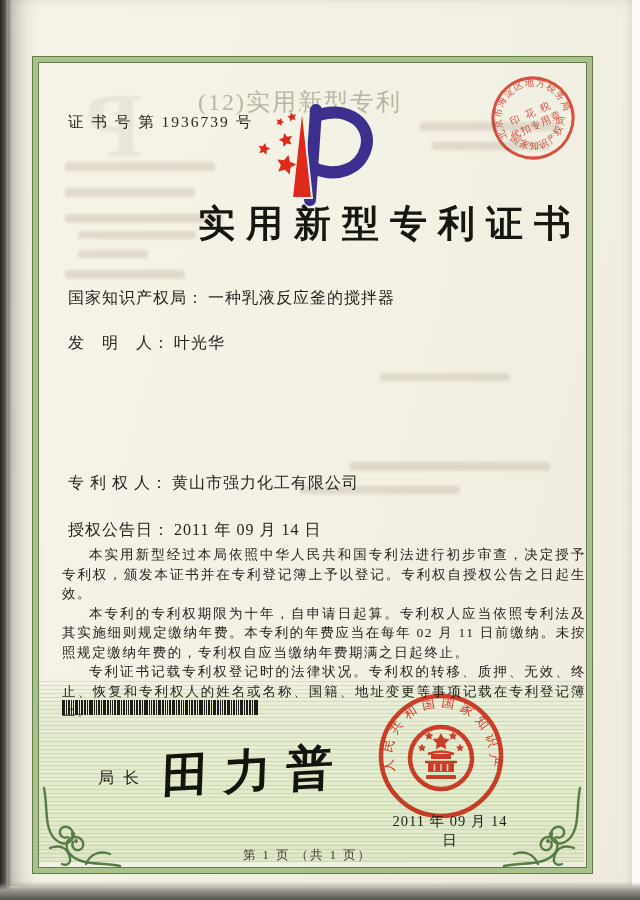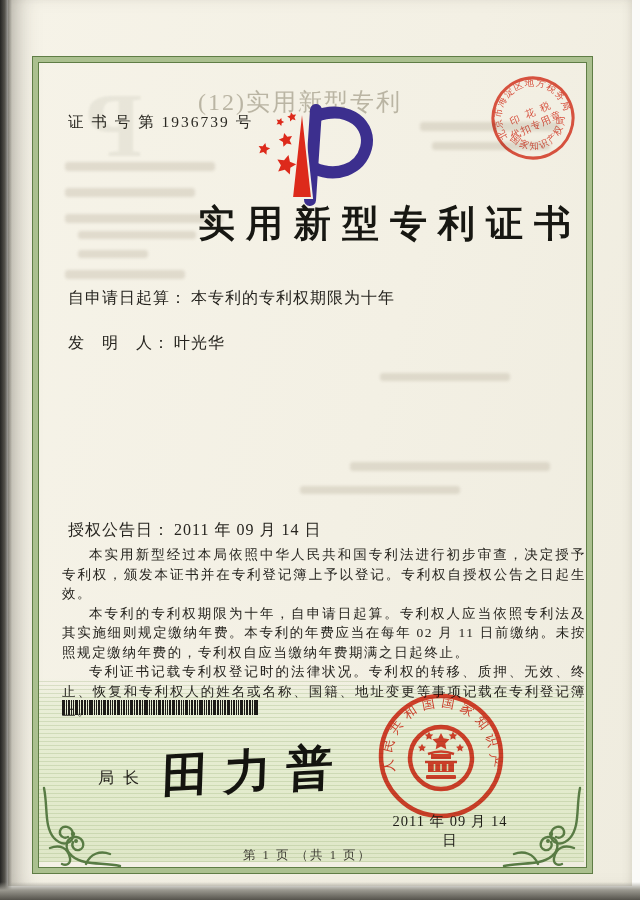--- a/index.html
+++ b/index.html
@@ -118,24 +118,27 @@
       <use href="#star" transform="translate(40,15) scale(.48) rotate(-12)"></use>
       <use href="#star" transform="translate(12,47) scale(.62) rotate(12)"></use>
       <use href="#star" transform="translate(34,38) scale(.72) rotate(-15)"></use>
       <use href="#star" transform="translate(34,63) scale(1.02) rotate(14)"></use>
     </g>
   </svg>
 
   <div id="title">实用新型专利证书</div>
 
   <div class="field" style="top:288px">
-    <span>自申请日起算：</span><span class="val">本专利的专利权期限为十年</span>
+    <span>国家知识产权局：</span><span class="val">一种乳液反应釜的搅拌器</span>
   </div>
   <div class="field" style="top:333px">
     <span>发　明　人：</span><span class="val">叶光华</span>
+  </div>
+  <div class="field" style="top:473px">
+    <span>专 利 权 人：</span><span class="val">黄山市强力化工有限公司</span>
   </div>
   <div class="field" style="top:520px">
     <span>授权公告日：</span><span class="val">2011 年 09 月 14 日</span>
   </div>
 
   <div id="paras">
     <p>本实用新型经过本局依照中华人民共和国专利法进行初步审查，决定授予专利权，颁发本证书并在专利登记簿上予以登记。专利权自授权公告之日起生效。</p>
     <p>本专利的专利权期限为十年，自申请日起算。专利权人应当依照专利法及其实施细则规定缴纳年费。本专利的年费应当在每年 02 月 11 日前缴纳。未按照规定缴纳年费的，专利权自应当缴纳年费期满之日起终止。</p>
     <p>专利证书记载专利权登记时的法律状况。专利权的转移、质押、无效、终止、恢复和专利权人的姓名或名称、国籍、地址变更等事项记载在专利登记簿上。</p>
   </div>

